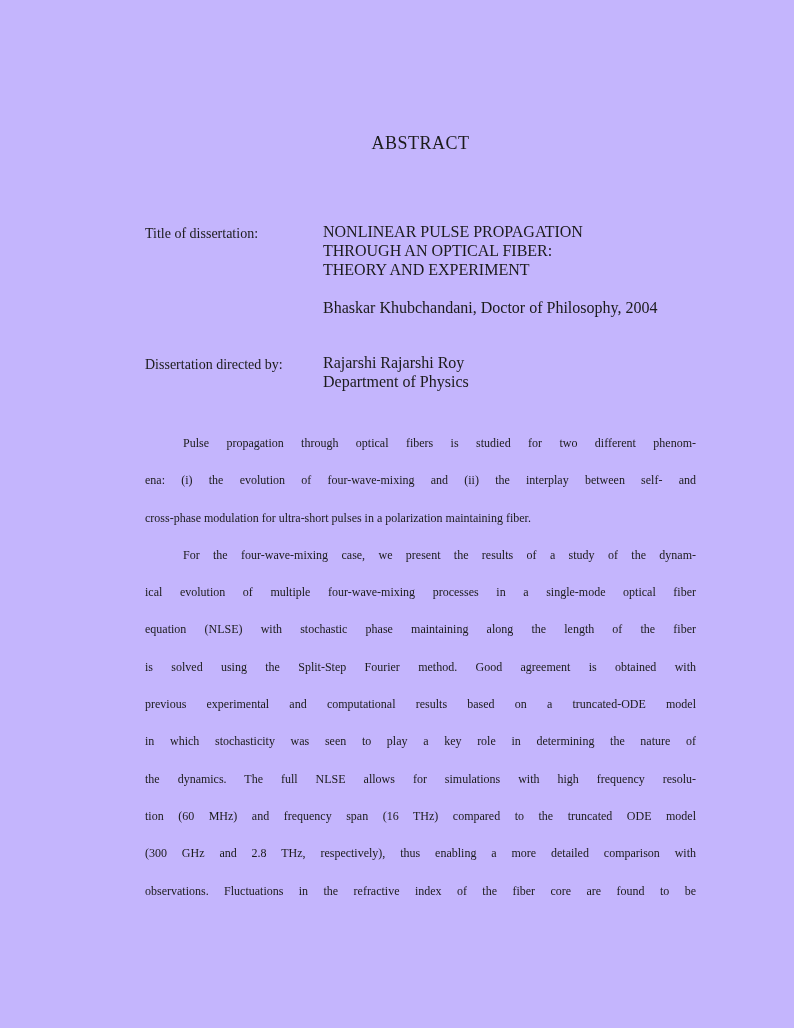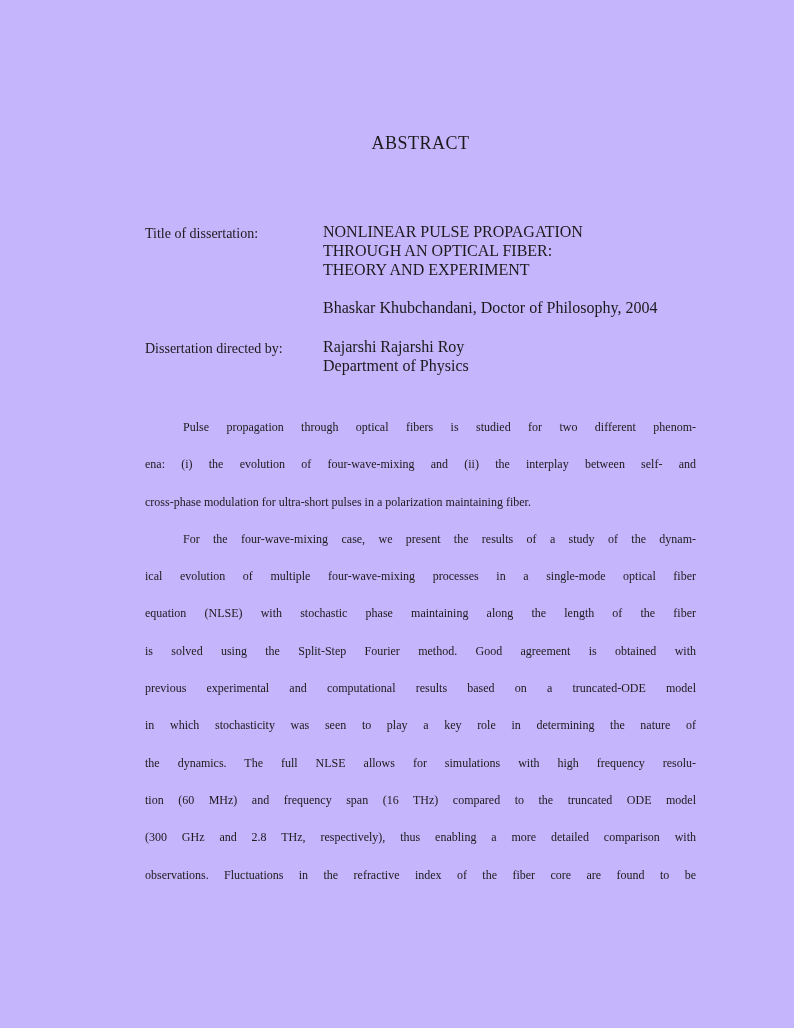--- a/index.html
+++ b/index.html
@@ -17,21 +17,21 @@
   }
   .heading {
     font-size: 18px;
     font-weight: normal;
     line-height: 19px;
     text-align: center;
     letter-spacing: 0.5px;
   }
   .info-table { margin-top: 69px; }
   .info-row { display: flex; align-items: flex-start; }
-  .info-row + .info-row { margin-top: 20px; }
+  .info-row + .info-row { margin-top: 36px; }
   .info-label {
     width: 178px;
     flex: 0 0 178px;
     font-size: 14px;
     line-height: 19px;
     padding-top: 2px;
     white-space: nowrap;
   }
   .info-value { font-size: 16px; line-height: 19px; white-space: nowrap; }
   .author-line { margin-top: 19px; }

